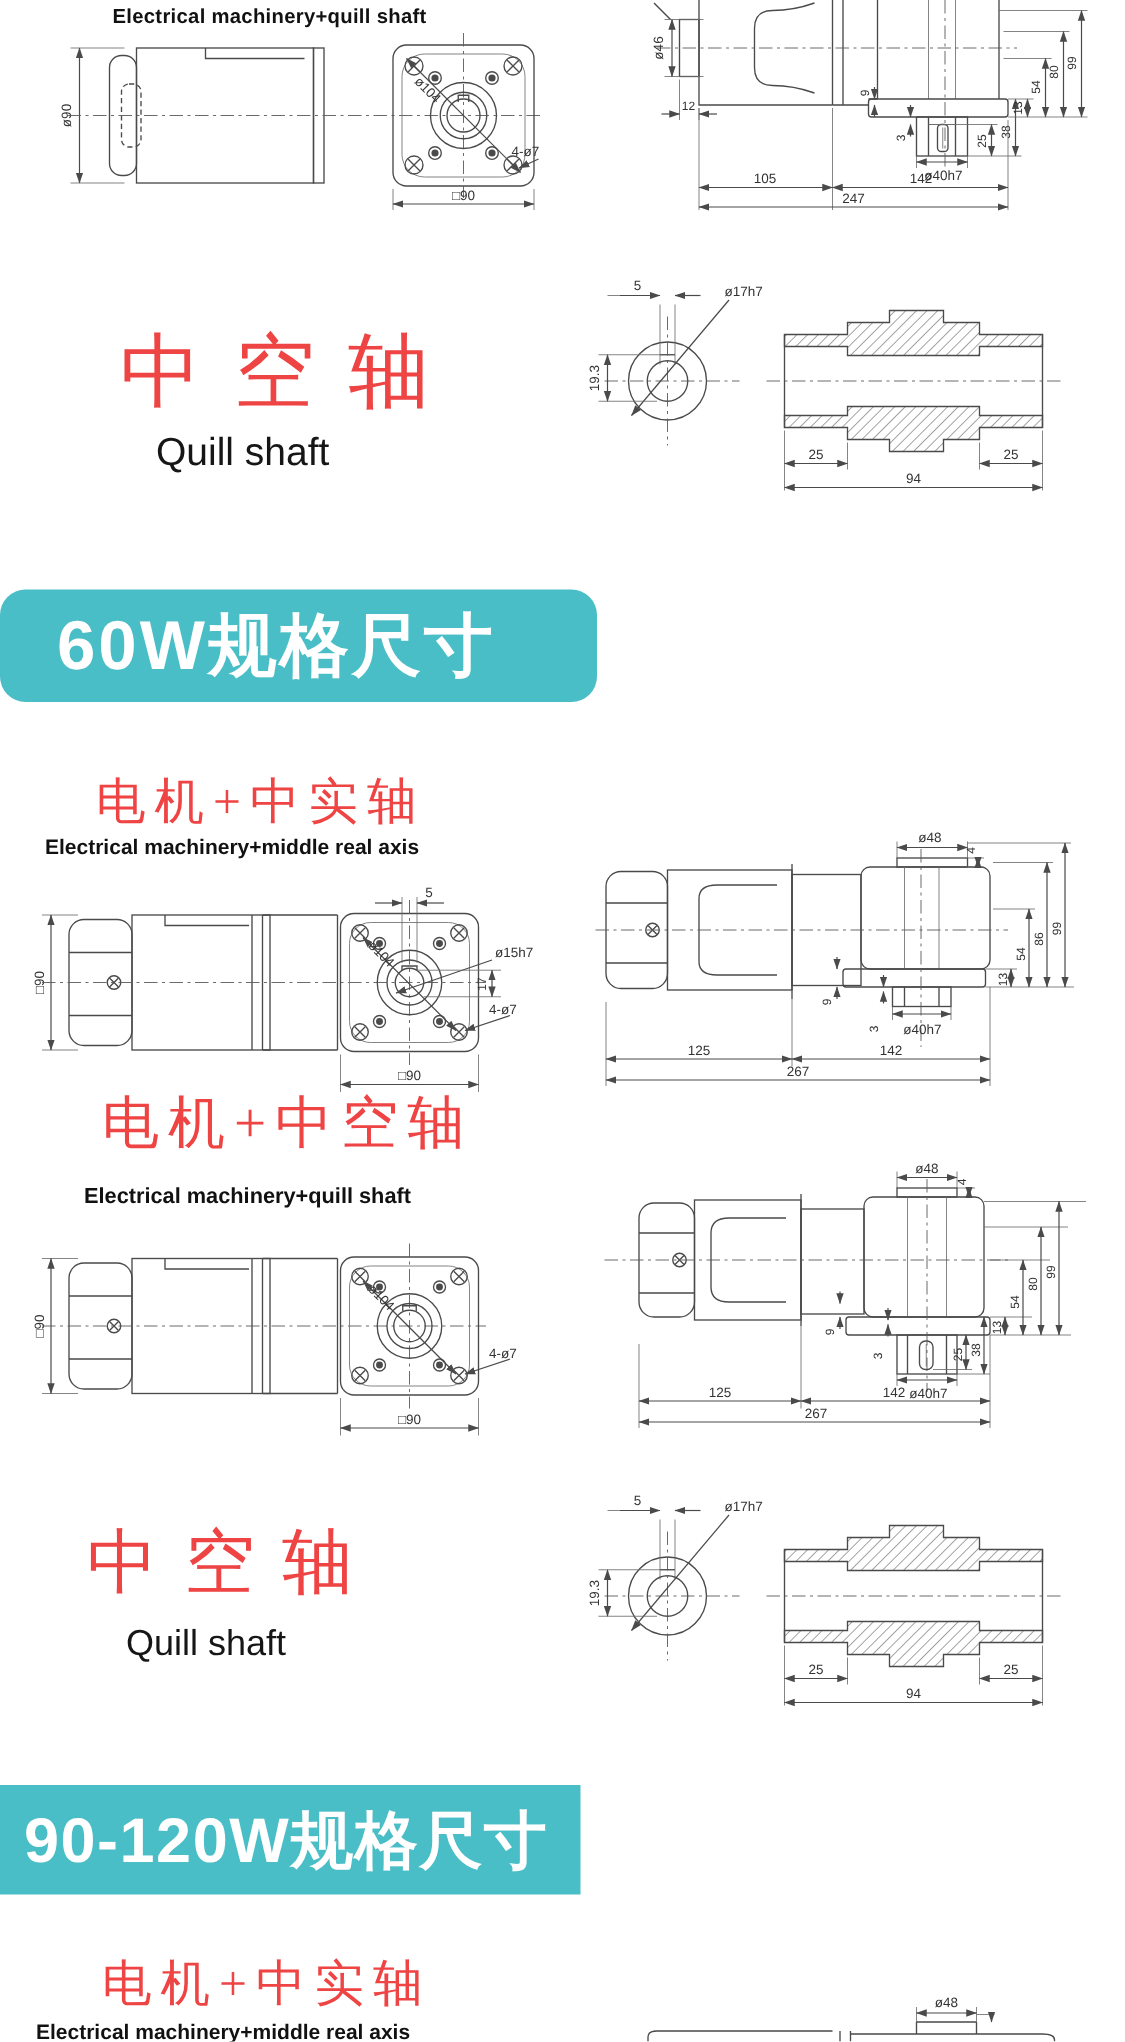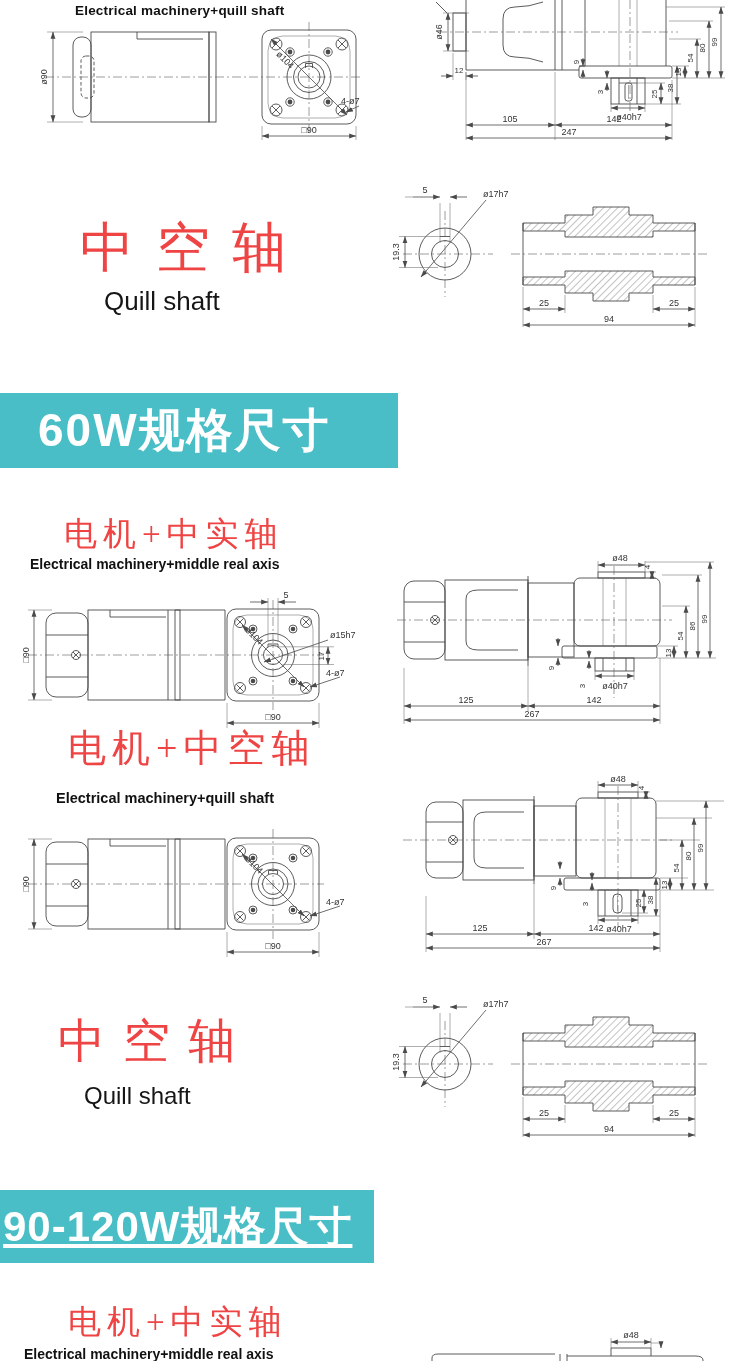--- a/index.html
+++ b/index.html
@@ -20,22 +20,22 @@
   .title-en-sm{font-size:13.5px;font-weight:bold;color:#111;letter-spacing:0.2px;}
   .zh-big{font-family:"Liberation Serif",serif;color:#ef4444;}
   .quill-zh{font-size:54px;letter-spacing:22px;}
   .quill-zh2{font-size:47px;letter-spacing:18px;}
   .quill-en{font-size:26px;font-weight:500;color:#161616;}
   .quill-en2{font-size:24px;font-weight:500;color:#161616;}
   .sec-zh{font-size:33px;letter-spacing:6px;}
   .sec-en{font-size:14px;font-weight:bold;color:#111;}
   .banner{background:#4ABEC6;color:#ffffff;font-weight:bold;
           display:flex;align-items:center;}
-  .banner1{font-size:46px;padding-left:38px;letter-spacing:2px;}
-  .banner2{font-size:42px;padding-left:3px;letter-spacing:1px;text-decoration:underline;}
+  .banner1{font-size:46px;padding-left:38px;letter-spacing:2px;border-radius:17px;}
+  .banner2{font-size:42px;padding-left:16px;letter-spacing:1px;}
 </style>
 </head>
 <body>
 
 <svg width="0" height="0" class="abs" aria-hidden="true">
  <defs>
   <marker id="ar" viewBox="0 0 10 10" refX="9.5" refY="5" markerWidth="9" markerHeight="9" orient="auto-start-reverse">
     <path d="M0,1.6 L10,5 L0,8.4 z" fill="#4a4a4a"></path>
   </marker>
   <pattern id="hx" patternUnits="userSpaceOnUse" width="5" height="5" patternTransform="rotate(45)">

